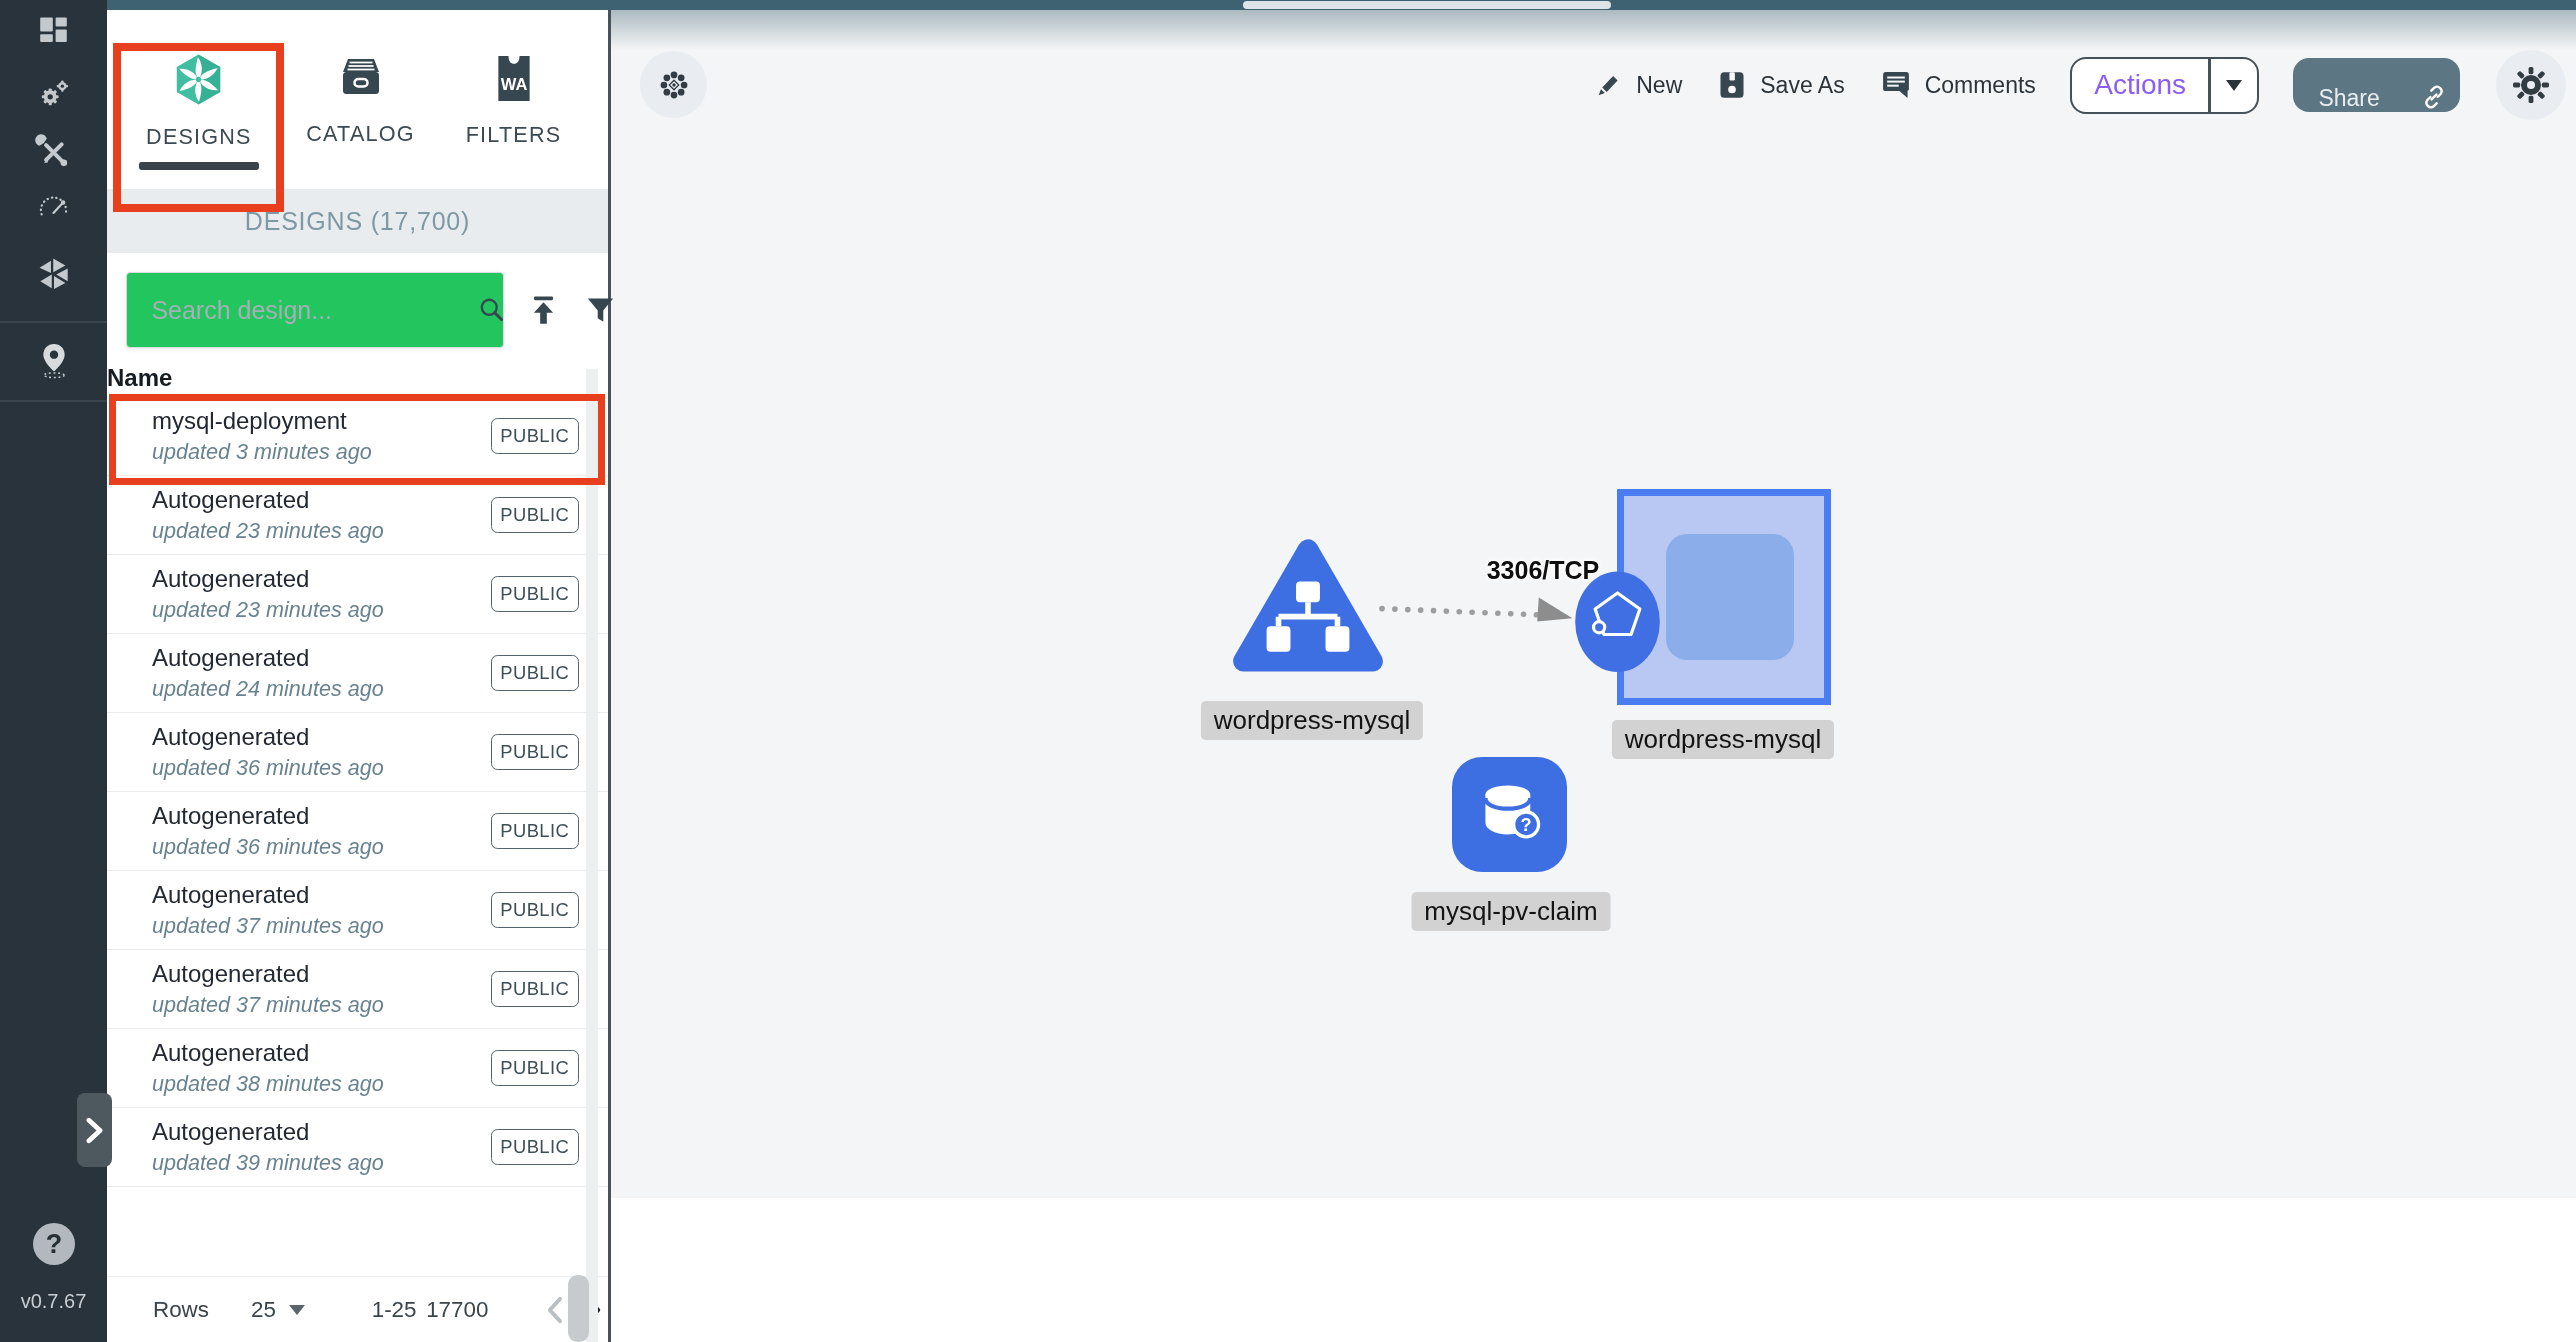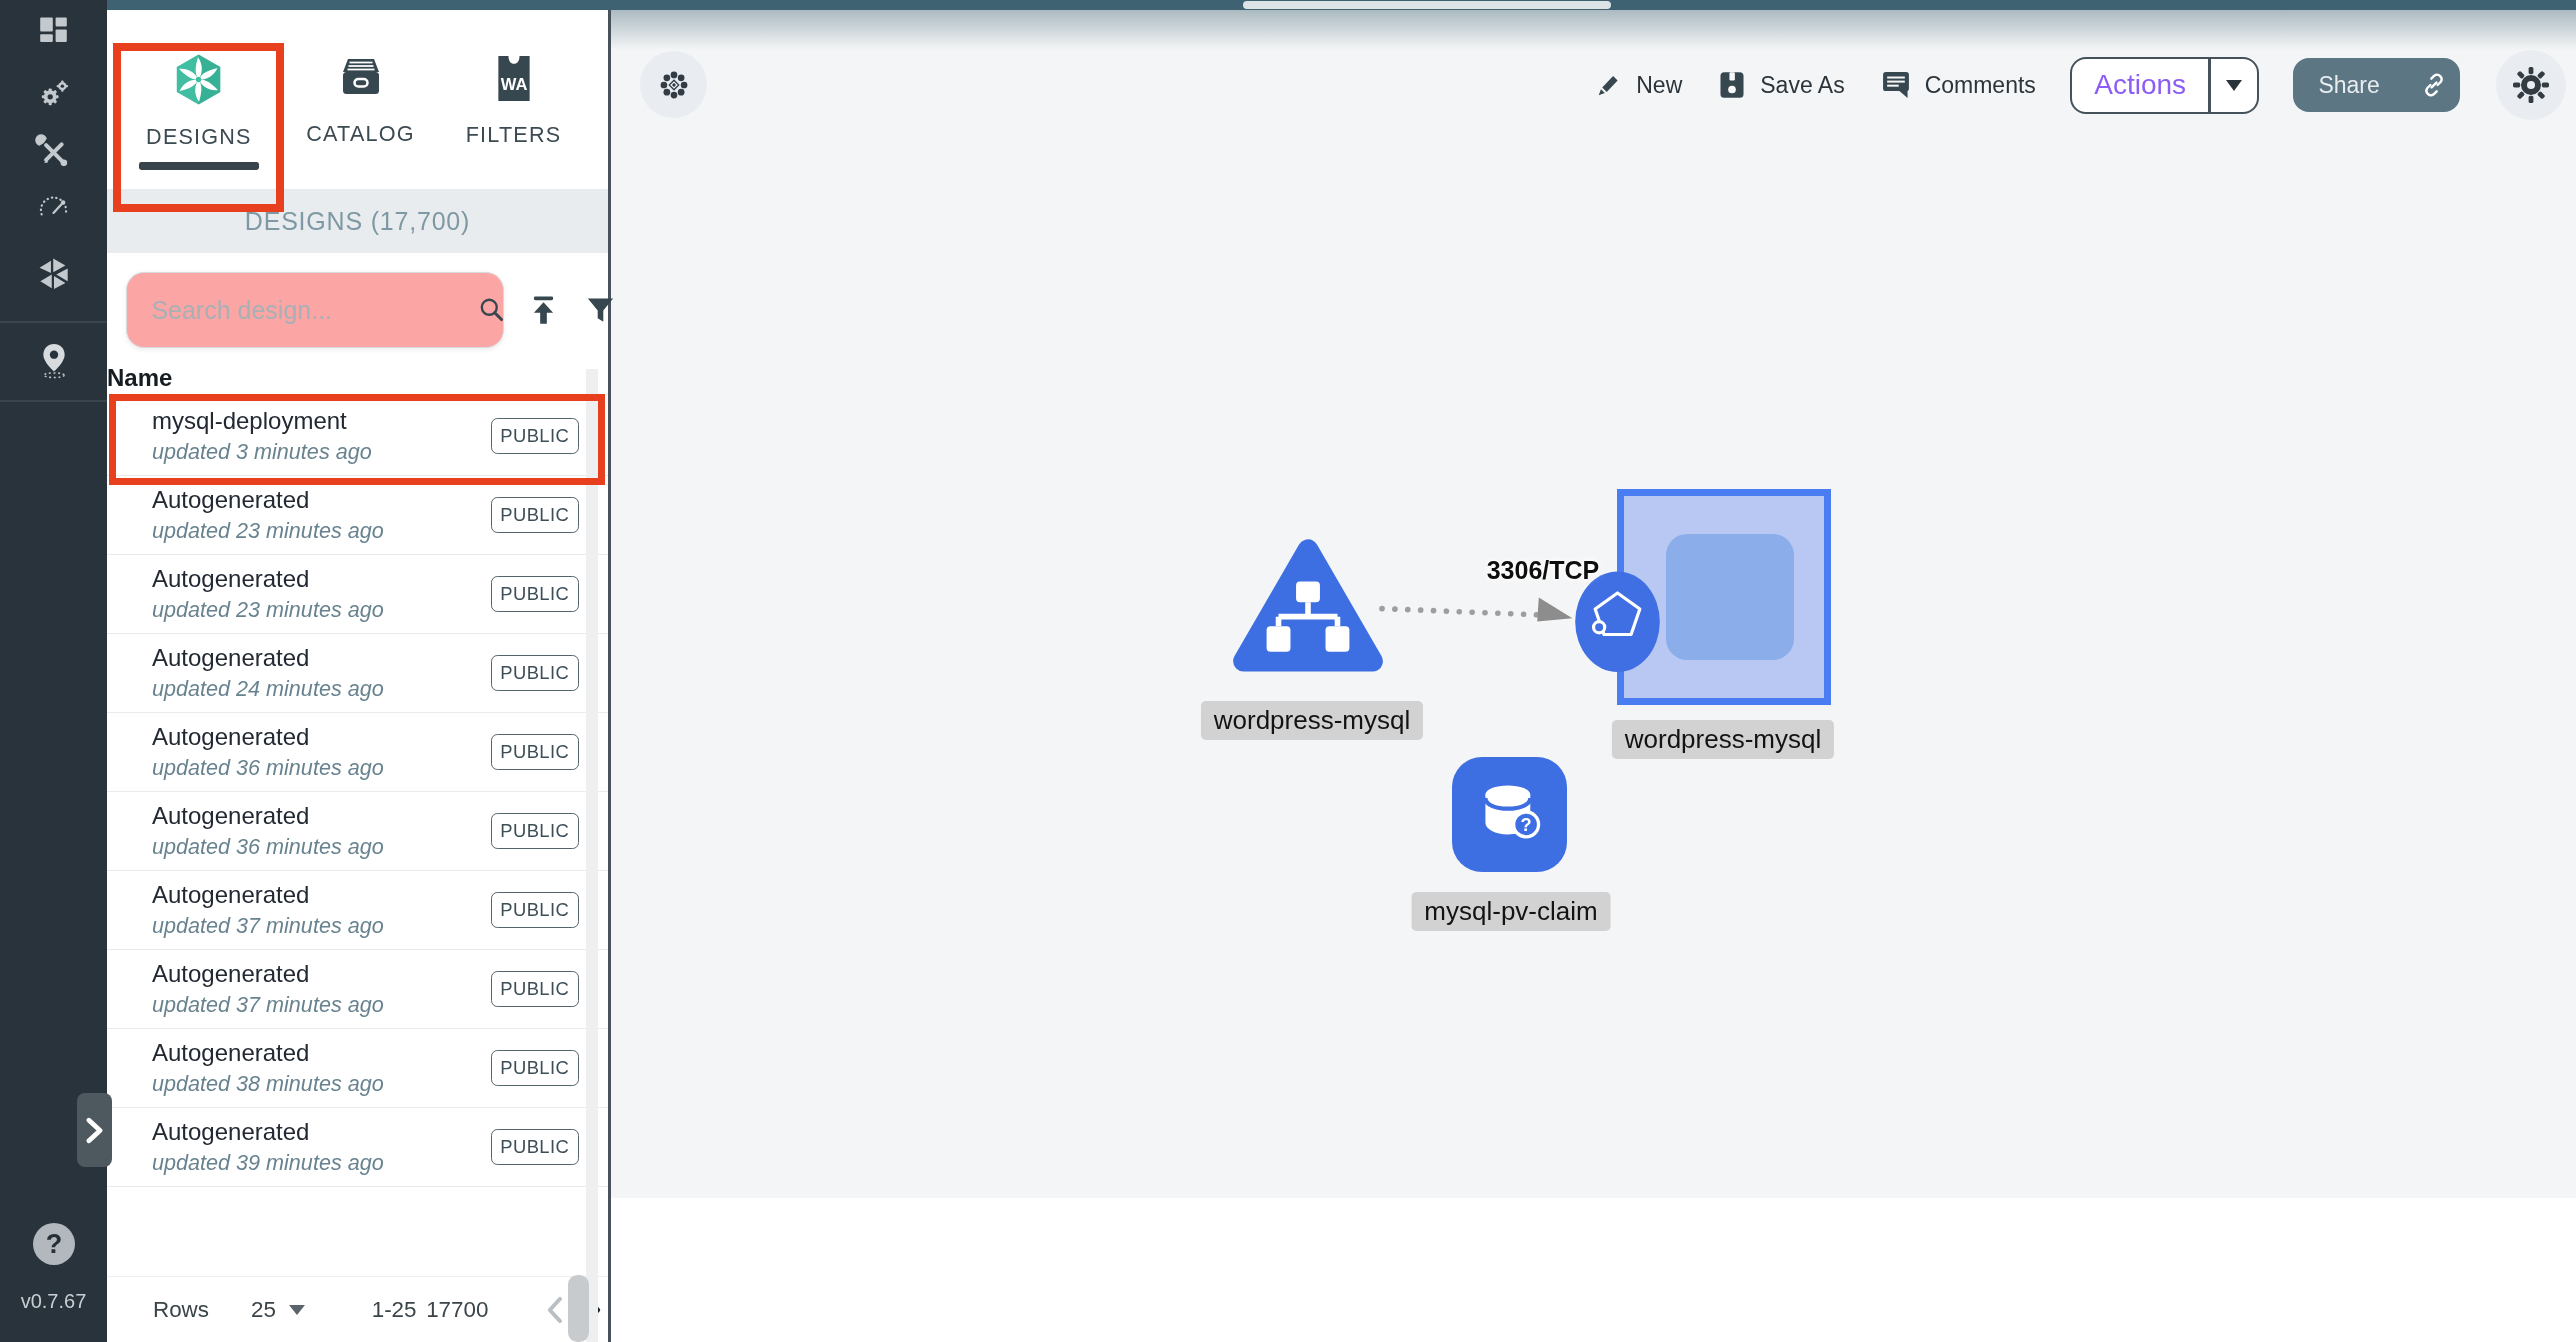--- a/index.html
+++ b/index.html
@@ -32,21 +32,21 @@
     align-items:center;cursor:pointer;}
   .tab-label{font-size:21.6px;letter-spacing:1.2px;color:#3C4A52;margin-top:17.6px;}
   .tab .underline{width:120px;height:7.2px;background:#39434B;border-radius:2.4px;margin-top:12.8px;}
   .annotation-box{position:absolute;border:8px solid var(--red);pointer-events:none;z-index:70;}
   .ann-tab{left:6.4px;top:43px;width:155px;height:153px;}
 
   .panel-header{position:absolute;left:0;top:189px;width:100%;height:64px;background:#E8ECEE;
     color:#7E98A4;font-size:25px;letter-spacing:0.8px;display:flex;align-items:center;justify-content:center;}
   .search-row{position:absolute;left:0;top:253px;width:100%;height:114px;display:flex;align-items:center;}
   .search-box{position:relative;margin-left:19px;width:376px;height:74px;border:1.6px solid #D9DCDE;
-    border-radius:18px;box-shadow:0 1.6px 4.8px rgba(0,0,0,.07);display:flex;align-items:center;background:#fca5a5;}
+    border-radius:4px;box-shadow:0 1.6px 4.8px rgba(0,0,0,.07);display:flex;align-items:center;background:#22c55e;}
   .search-box input{border:none;outline:none;font-size:25px;flex:1;margin-left:22.4px;color:#333;
     font-family:"Liberation Sans",sans-serif;background:transparent;}
   .search-box input::placeholder{color:#A6B0B5;}
   .icon-btn{display:flex;align-items:center;justify-content:center;cursor:pointer;}
   .name-header{position:absolute;left:0;top:358px;width:100%;height:39px;display:flex;align-items:center;
     box-sizing:border-box;font-weight:bold;font-size:24px;color:#161D22;}
   .rows{position:absolute;left:0;top:397px;width:100%;}
   .row{position:relative;height:79px;border-bottom:1.6px solid #E9EBEC;display:flex;align-items:center;
     padding:0 29px 0 45px;box-sizing:border-box;cursor:pointer;background:#fff;gap:35px;}
   .row-name{font-size:24px;color:#222933;}
@@ -72,21 +72,21 @@
     background:linear-gradient(rgba(62,98,113,.40),rgba(62,98,113,0));pointer-events:none;}
   .circle-btn{position:absolute;border-radius:50%;background:#E9EDF2;display:flex;align-items:center;
     justify-content:center;cursor:pointer;}
   .toolbar{position:absolute;right:128px;top:50px;height:70px;display:flex;align-items:center;gap:34px;z-index:10;}
   .tool-item{display:flex;align-items:center;gap:12px;cursor:pointer;font-size:23px;color:#2B343A;}
   .actions-btn{display:flex;align-items:stretch;height:53px;border:2.4px solid #46525A;border-radius:16px;
     background:#fff;overflow:hidden;cursor:pointer;}
   .actions-label{display:flex;align-items:center;padding:0 22.4px;font-size:28px;color:#8b5cf6;}
   .actions-div{width:2.4px;background:#46525A;}
   .actions-caret{width:46px;display:flex;align-items:center;justify-content:center;}
-  .share-btn{display:flex;align-items:center;height:54px;border-radius:16px;background:var(--slate);
+  .share-btn{display:flex;align-items:flex-end;height:54px;border-radius:16px;background:var(--slate);
     overflow:hidden;cursor:pointer;}
   .share-label{display:flex;align-items:center;padding:0 25.6px;font-size:23px;color:#E8EDF0;}
   .share-div{width:1.6px;background:rgba(255,255,255,.45);}
   .share-link{width:53px;display:flex;align-items:center;justify-content:center;}
 
   
   .node{position:absolute;cursor:pointer;}
   .node-label{position:absolute;background:#D2D2D2;color:#131313;font-size:26px;padding:4px 12.8px;
     border-radius:4.8px;white-space:nowrap;transform:translateX(-50%);z-index:6;}
   .sel-square{position:absolute;left:1006px;top:489px;width:214px;height:216px;border:7.2px solid var(--selblue);

